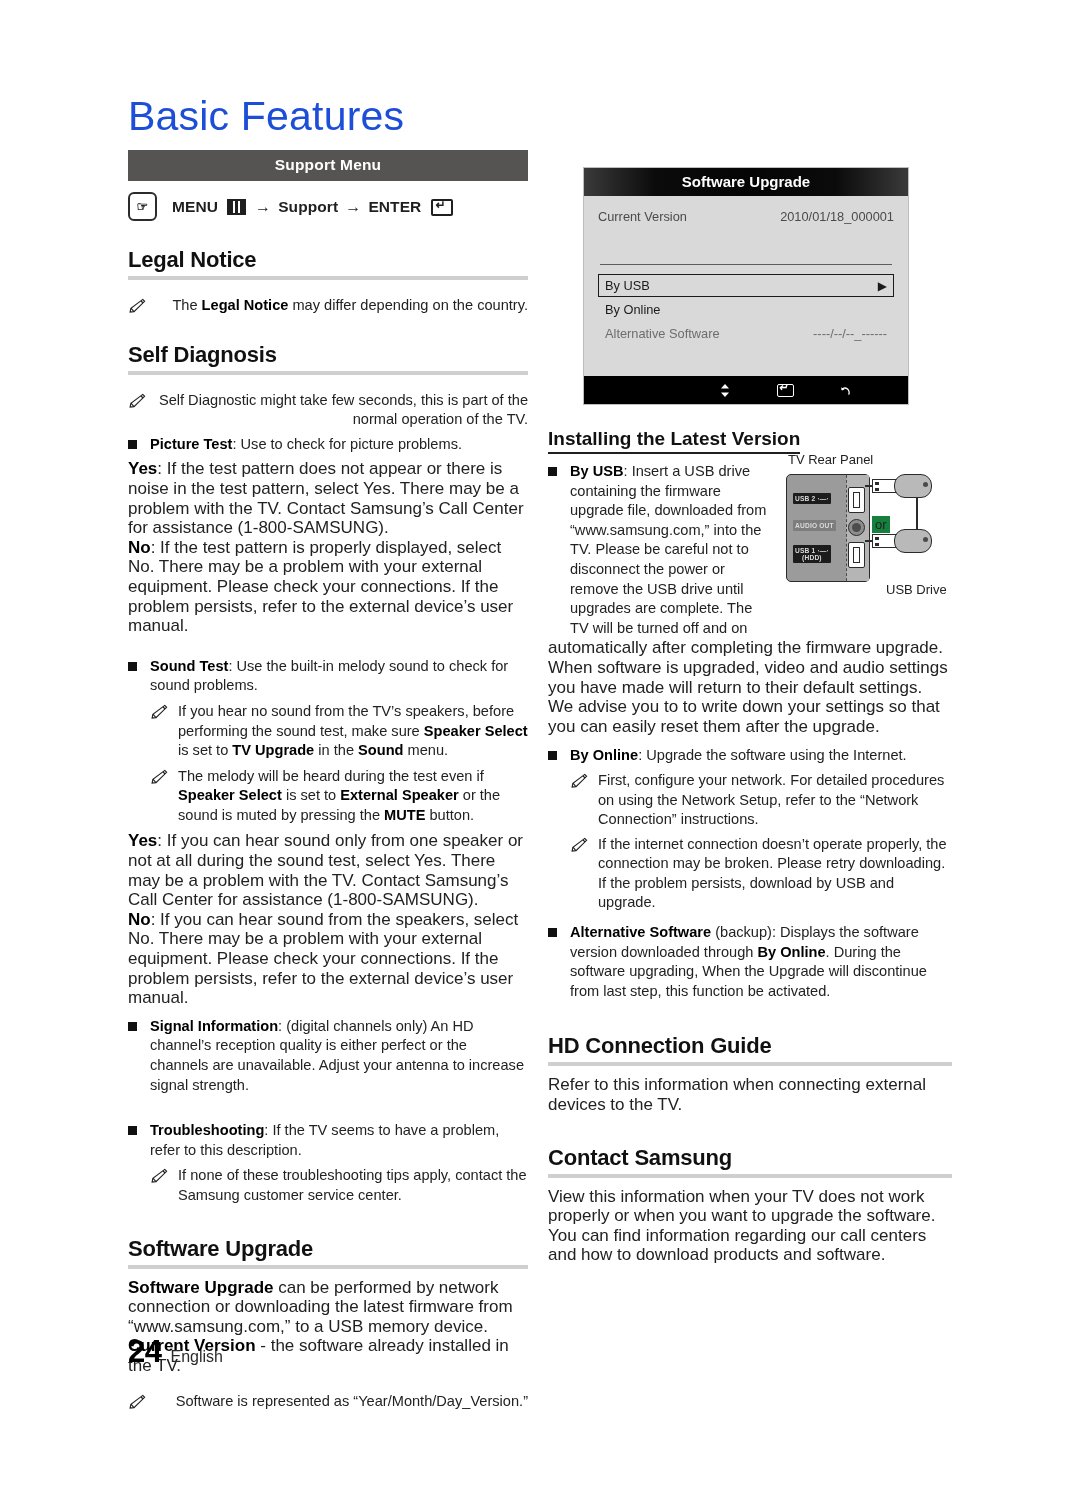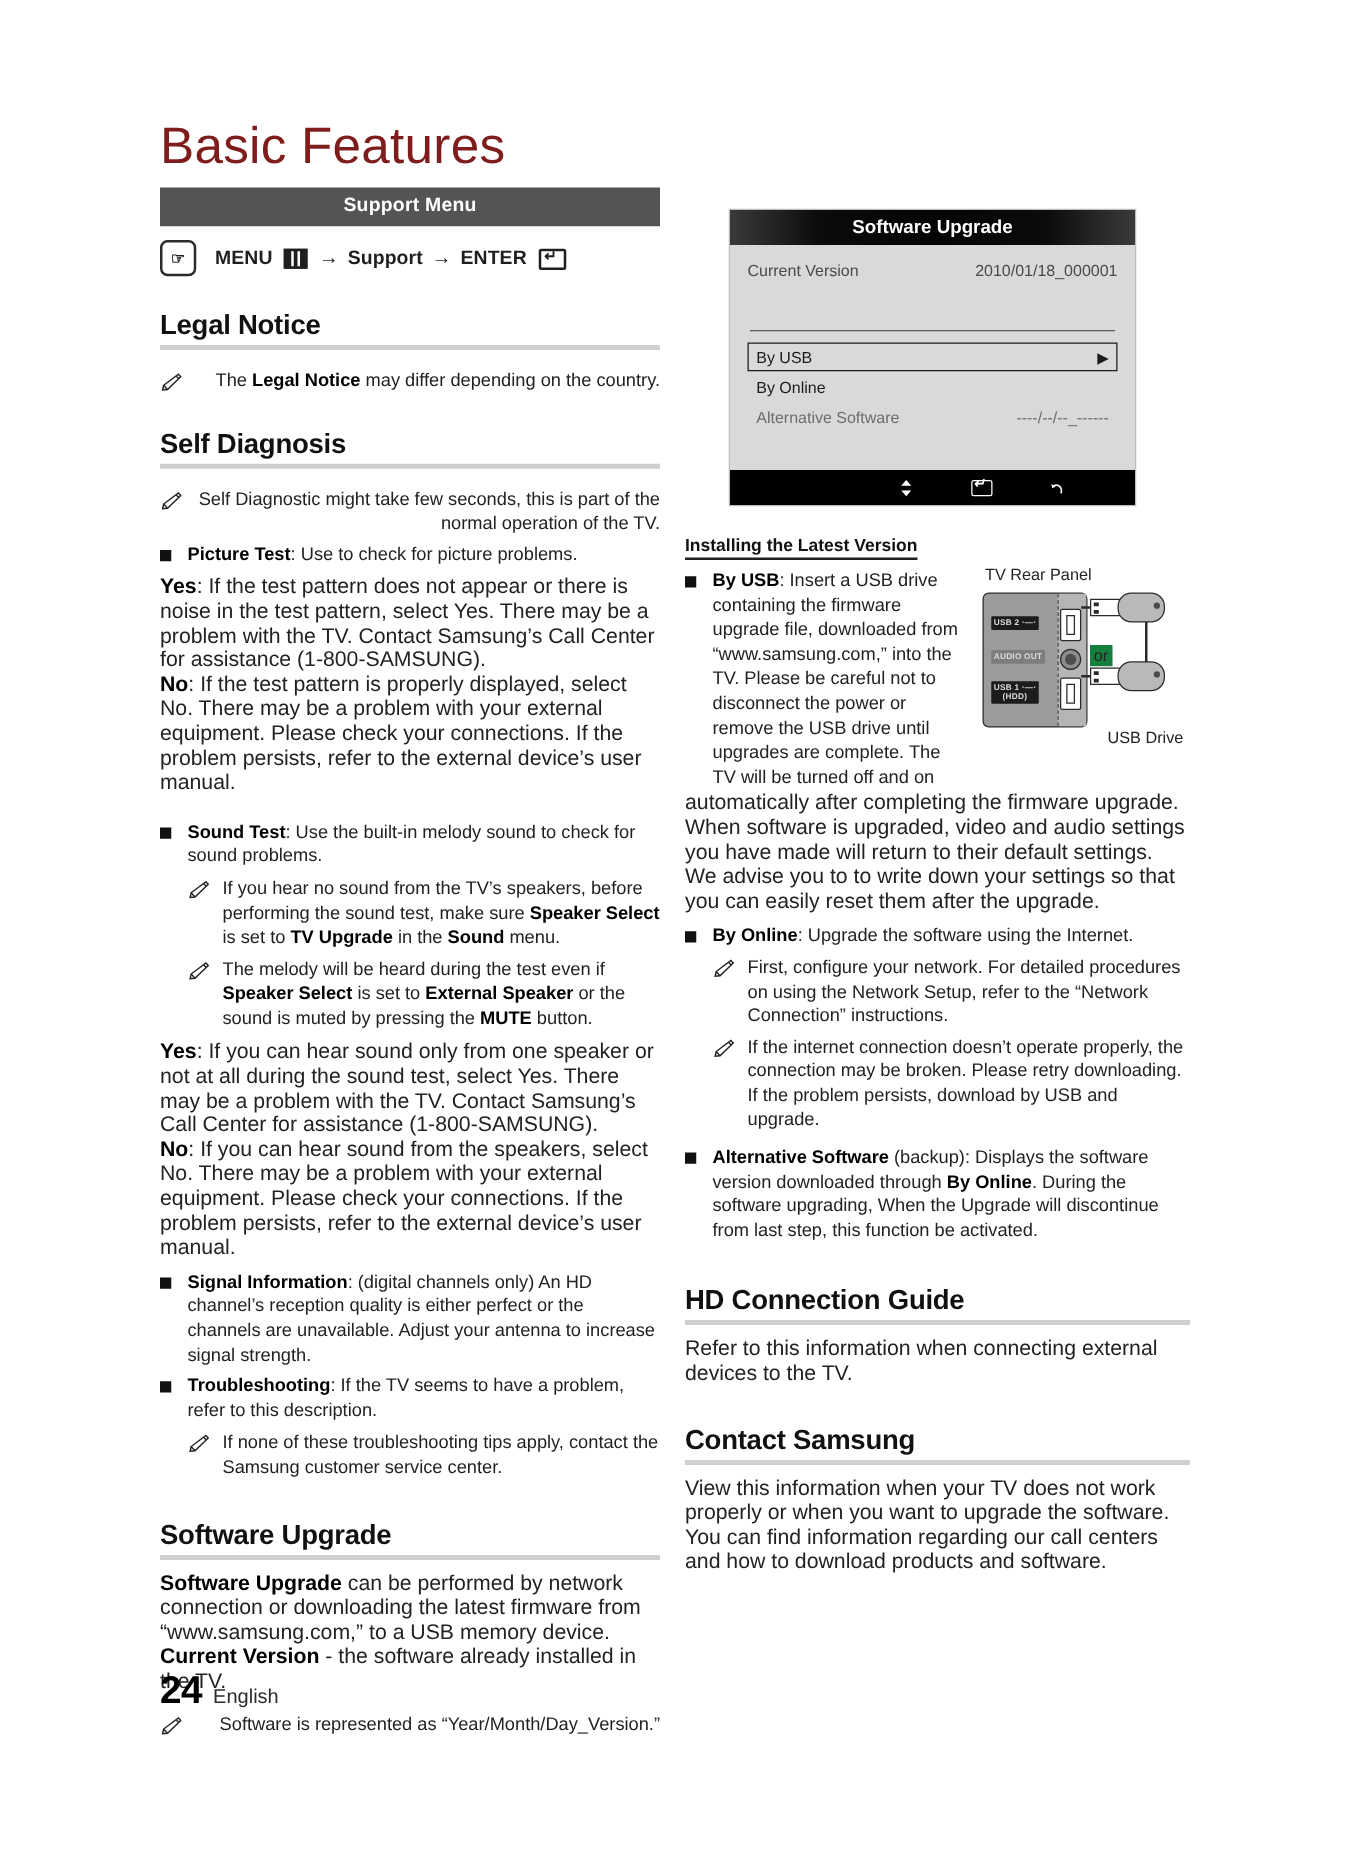--- a/index.html
+++ b/index.html
@@ -11,21 +11,21 @@
     position:relative;
     overflow:hidden;
     -webkit-font-smoothing:antialiased;
   }
   .page{position:absolute;inset:0;}
 
   
   .page-title{
     position:absolute;left:128px;top:96px;
     font-size:41px;font-weight:300;letter-spacing:.2px;
-    color:#7f1d1d;line-height:1;
+    color:#1d4ed8;line-height:1;
   }
 
   
   .col-left{position:absolute;left:128px;top:150px;width:400px;}
   .col-right{position:absolute;left:548px;top:168px;width:404px;}
 
   
   .menu-bar{
     background:#555453;color:#ffffff;
     text-align:center;font-weight:bold;font-size:15.5px;
@@ -60,21 +60,21 @@
   .enter-glyph::after{content:"\21B5";position:absolute;left:2px;top:-1px;font-size:12px;}
 
   
   h2.sect{
     font-size:22px;font-weight:bold;color:#111;
     margin:0;padding:0 0 3px 0;letter-spacing:-.2px;
   }
   .sect-wrap{margin-top:26px;}
   .sect-rule{height:4px;background:#cfcfcf;margin-bottom:9px;}
   h3.sub{
-    font-size:14px;font-weight:bold;color:#111;margin:0;padding-bottom:2px;
+    font-size:19px;font-weight:bold;color:#111;margin:0;padding-bottom:2px;
     display:inline-block;border-bottom:2px solid #1f1f1f;
   }
 
   
   p.body{font-size:17px;line-height:19.6px;margin:0 0 0 0;color:#222;}
   b{font-weight:bold;color:#000;}
 
   .row{display:flex;margin-top:5px;}
   .row.tight{margin-top:16px;text-align:right;}
   .marker{flex:none;}
@@ -305,21 +305,21 @@
 
       <div class="row" style="margin-top:9px">
         <span class="marker sq">
             <i></i>
           </span>
         <span class="txt">
           <b>Signal Information</b><span>: (digital channels only) An HD channel’s reception quality is either perfect or the channels are unavailable. Adjust your antenna to increase signal strength.</span>
         </span>
       </div>
 
-      <div class="row" style="margin-top:5px">
+      <div class="row" style="margin-top:26px">
         <span class="marker sq">
             <i></i>
           </span>
         <span class="txt">
           <b>Troubleshooting</b><span>: If the TV seems to have a problem, refer to this description.</span>
         </span>
       </div>
       <div class="row indent1" style="margin-top:6px">
         <span class="marker note2">
           <svg class="pencil" viewBox="0 0 20 17">

